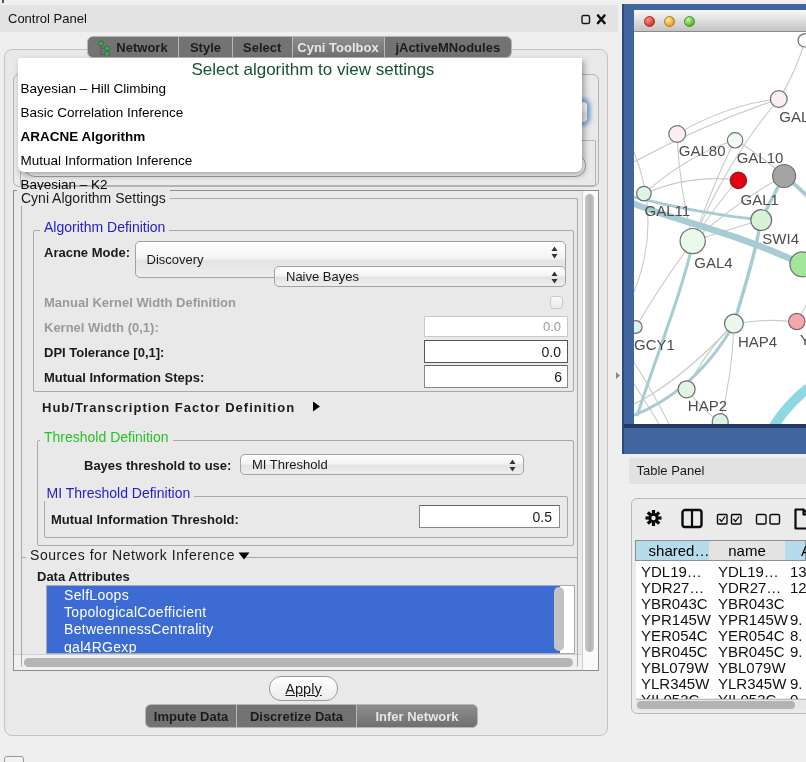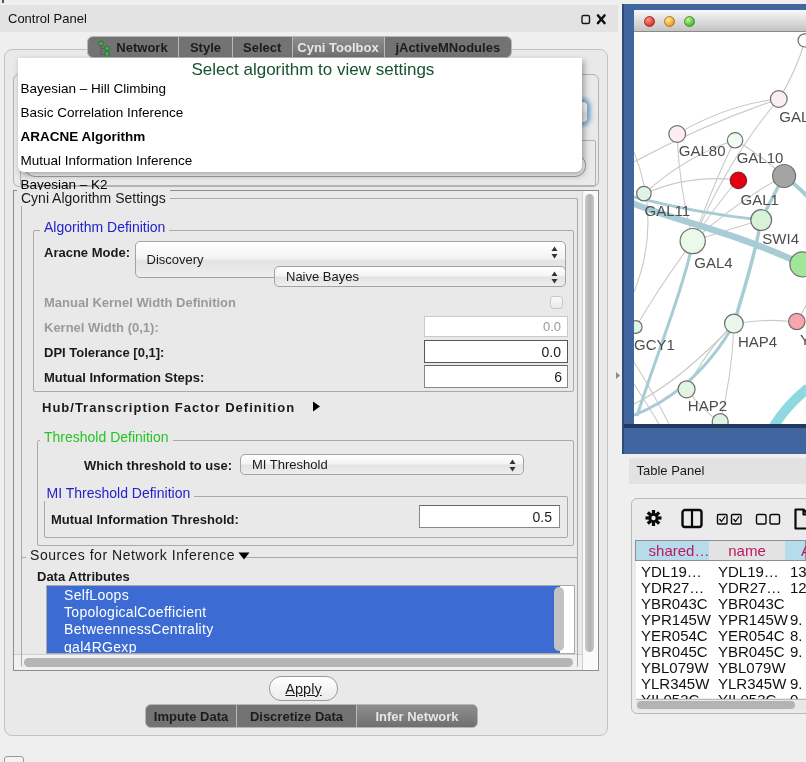--- a/index.html
+++ b/index.html
@@ -46,21 +46,21 @@
 #bluewin{left:622px;top:4px;width:184px;height:450px;background:#41659e;}
 #mactitle{left:634px;top:10px;width:172px;height:22px;
   background:linear-gradient(#f9f9f9,#c3c3c3);border-bottom:1px solid #8a8a8a;box-sizing:border-box;}
 .tl{position:absolute;top:15.5px;width:11px;height:11px;border-radius:50%;box-sizing:border-box;}
 #canvas{left:634px;top:32px;width:172px;height:392px;background:#fff;overflow:hidden;}
 #tablepanelband{left:629px;top:458px;width:177px;height:26px;background:#e2e2e2;}
 #tablewin{left:631px;top:498px;width:180px;height:216px;background:#ebebeb;
   border:1px solid #b9b9b9;border-radius:6px;box-sizing:border-box;}
 .hcell{position:absolute;top:540px;height:21px;box-sizing:border-box;
   border:1px solid #8f8f8f;display:flex;align-items:center;justify-content:center;
-  font-size:15px;color:#be185d;}
+  font-size:15px;color:#000000;}
 .trow{position:absolute;font-size:15px;color:#111;white-space:pre;}
 </style>
 </head>
 <body>
 <div id="page">
 
 <div class="abs" style="left:2px;top:0;width:2px;height:3px;background:#555;"></div>
 <div class="abs" id="titleband">
       <div class="t">Control Panel</div>
     </div>
@@ -149,21 +149,21 @@
 <div class="fld" style="left:424px;top:365px;width:144px;height:23px;border:1px solid #888;border-top:1.5px solid #666;font-size:14px;padding-right:5px;">6</div>
 
 <div class="abs b" style="left:42px;top:400px;letter-spacing:1px;">Hub/Transcription Factor Definition</div>
 <svg class="abs" style="left:310px;top:400px;" width="12" height="13" viewBox="0 0 12 13">
       <path d="M3 1.5 L10 6.5 L3 11.5 Z" fill="#000"></path>
     </svg>
 
 <div class="grp" style="left:37px;top:440px;width:537px;height:106px;"></div>
 <div class="grplbl" style="left:40px;top:429px;color:#26c426;">Threshold Definition</div>
 
-<div class="abs b" style="left:84px;top:458px;">Which threshold to use:</div>
+<div class="abs b" style="left:84px;top:458px;">Bayes threshold to use:</div>
 <div class="combo" style="left:240px;top:454px;width:284px;height:21px;">
       <span class="ct">MI Threshold</span>
   <svg class="arr" width="10" height="21" viewBox="0 0 10 21">
         <path d="M4.5 4.5 L7.5 9 L1.5 9 Z" fill="#333"></path>
         <path d="M4.5 16.5 L7.5 12 L1.5 12 Z" fill="#333"></path>
       </svg>
     </div>
 
 <div class="grp" style="left:44px;top:496px;width:524px;height:42px;"></div>
 <div class="grplbl" style="left:42.5px;top:485px;color:#2222cc;">MI Threshold Definition</div>

